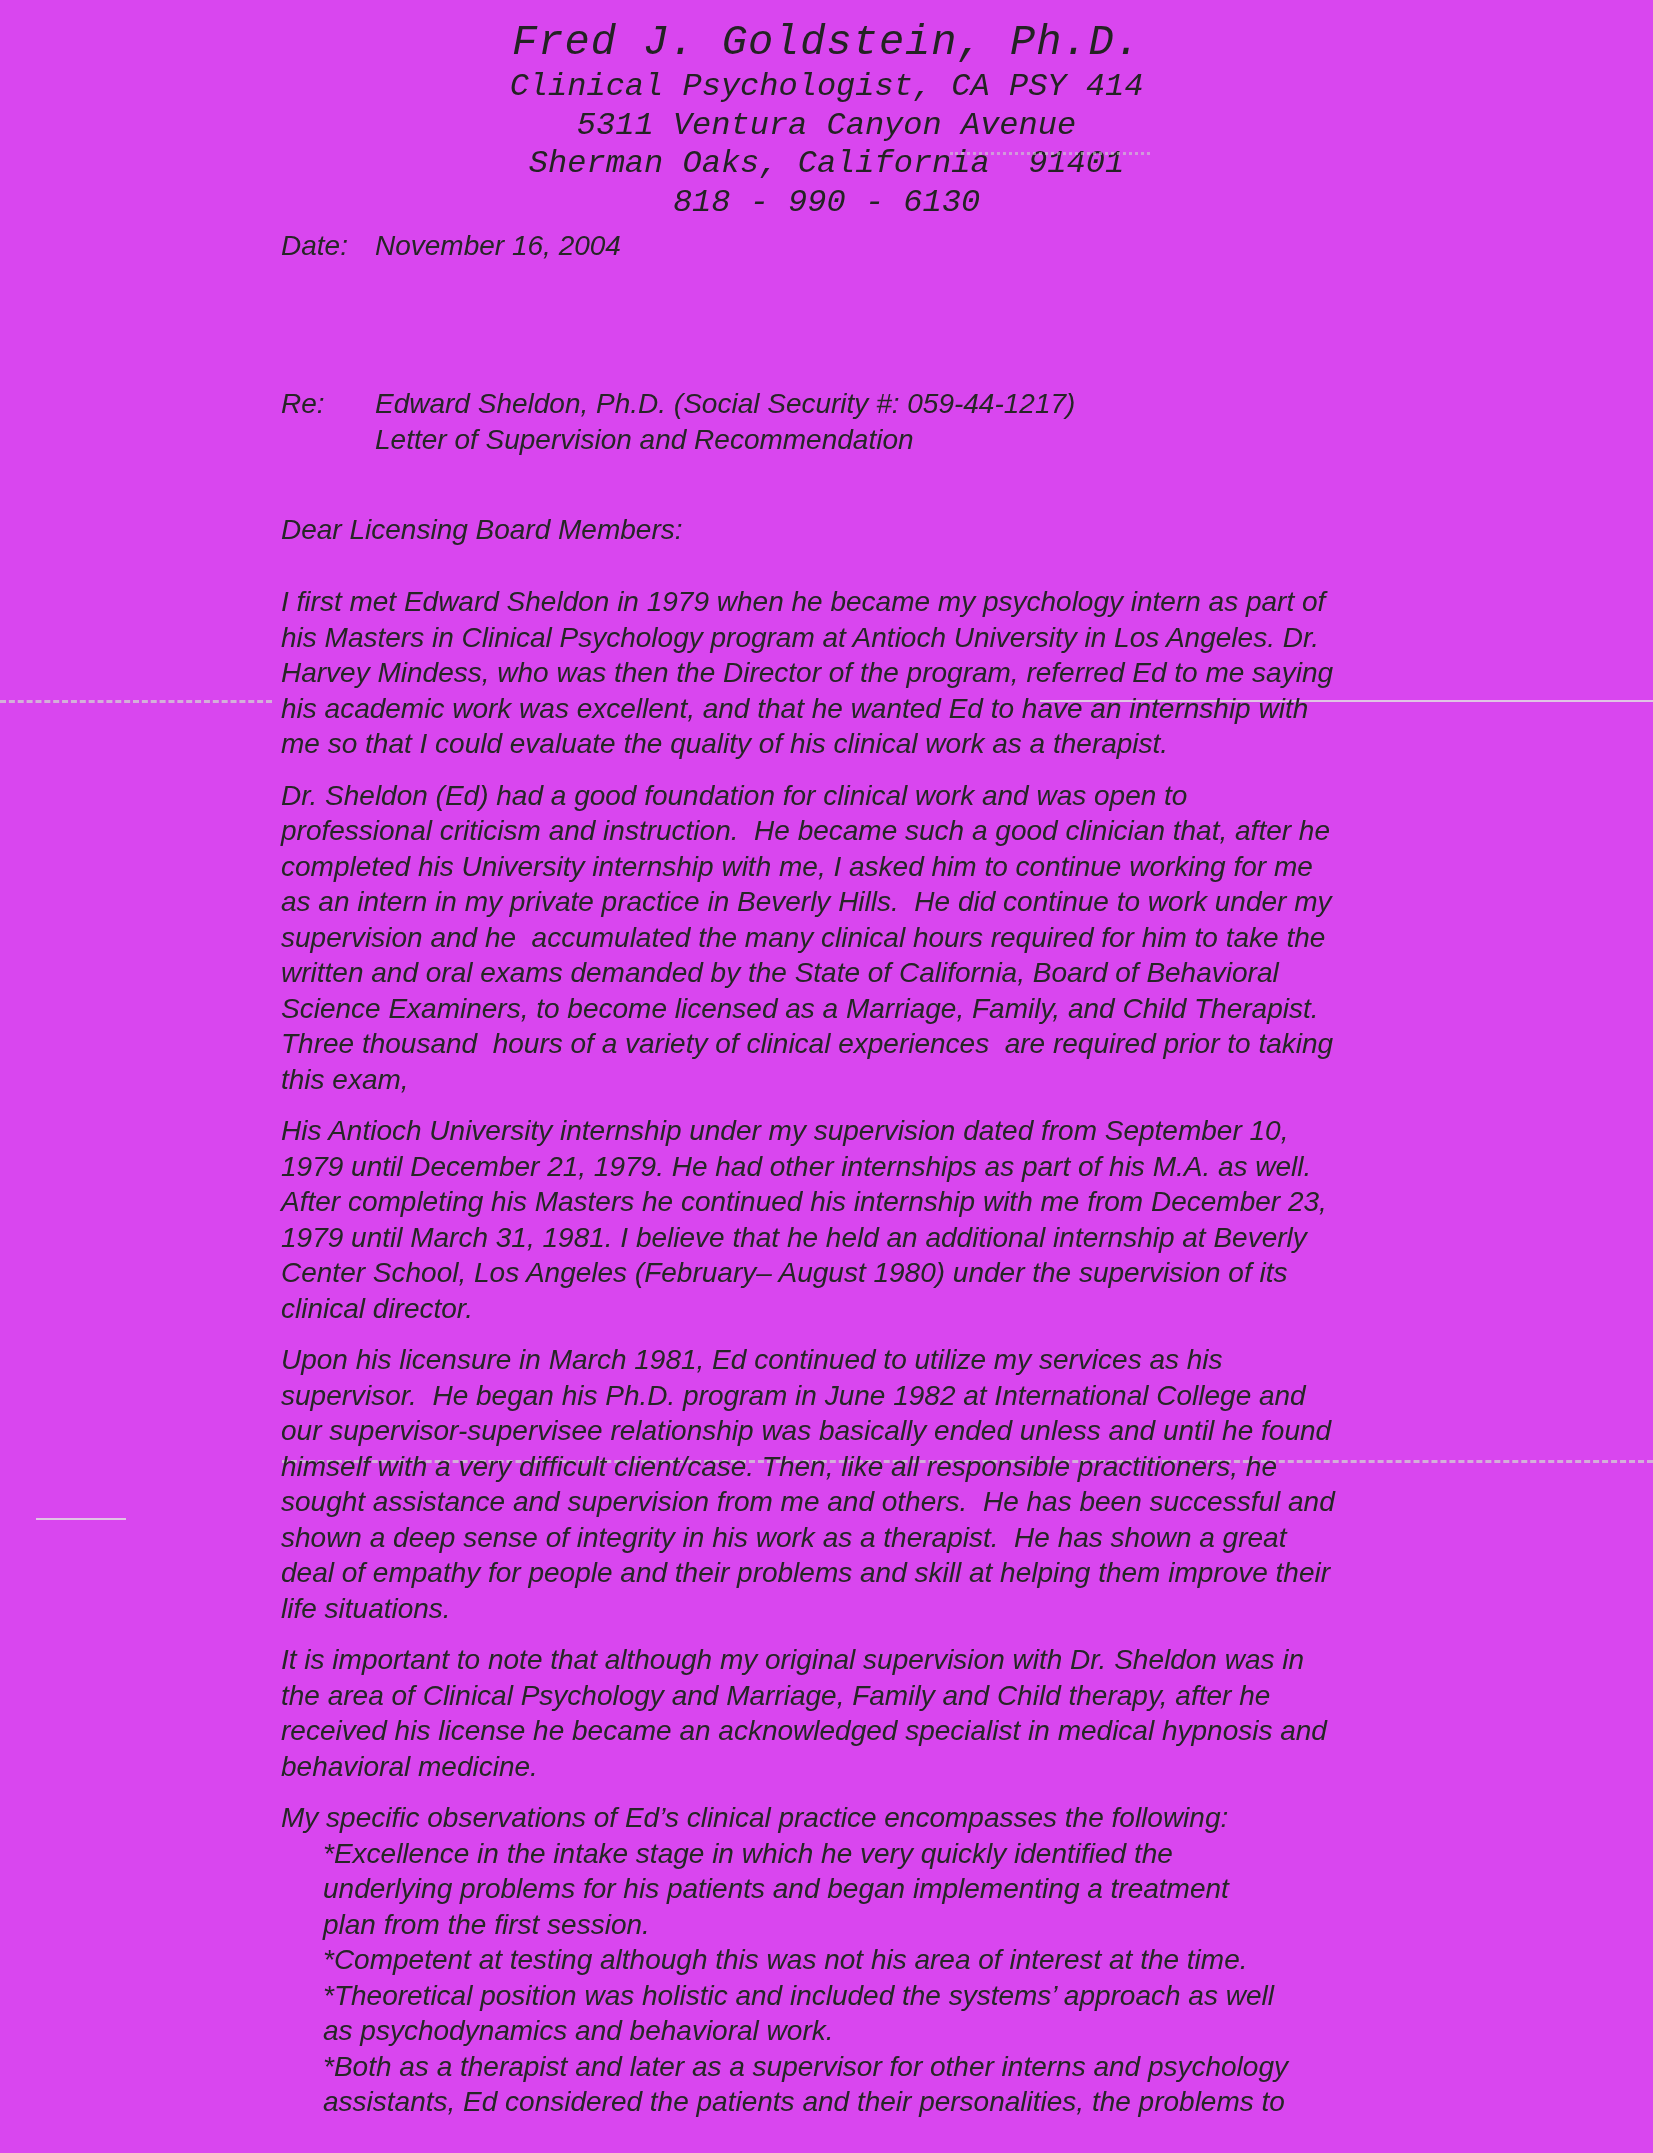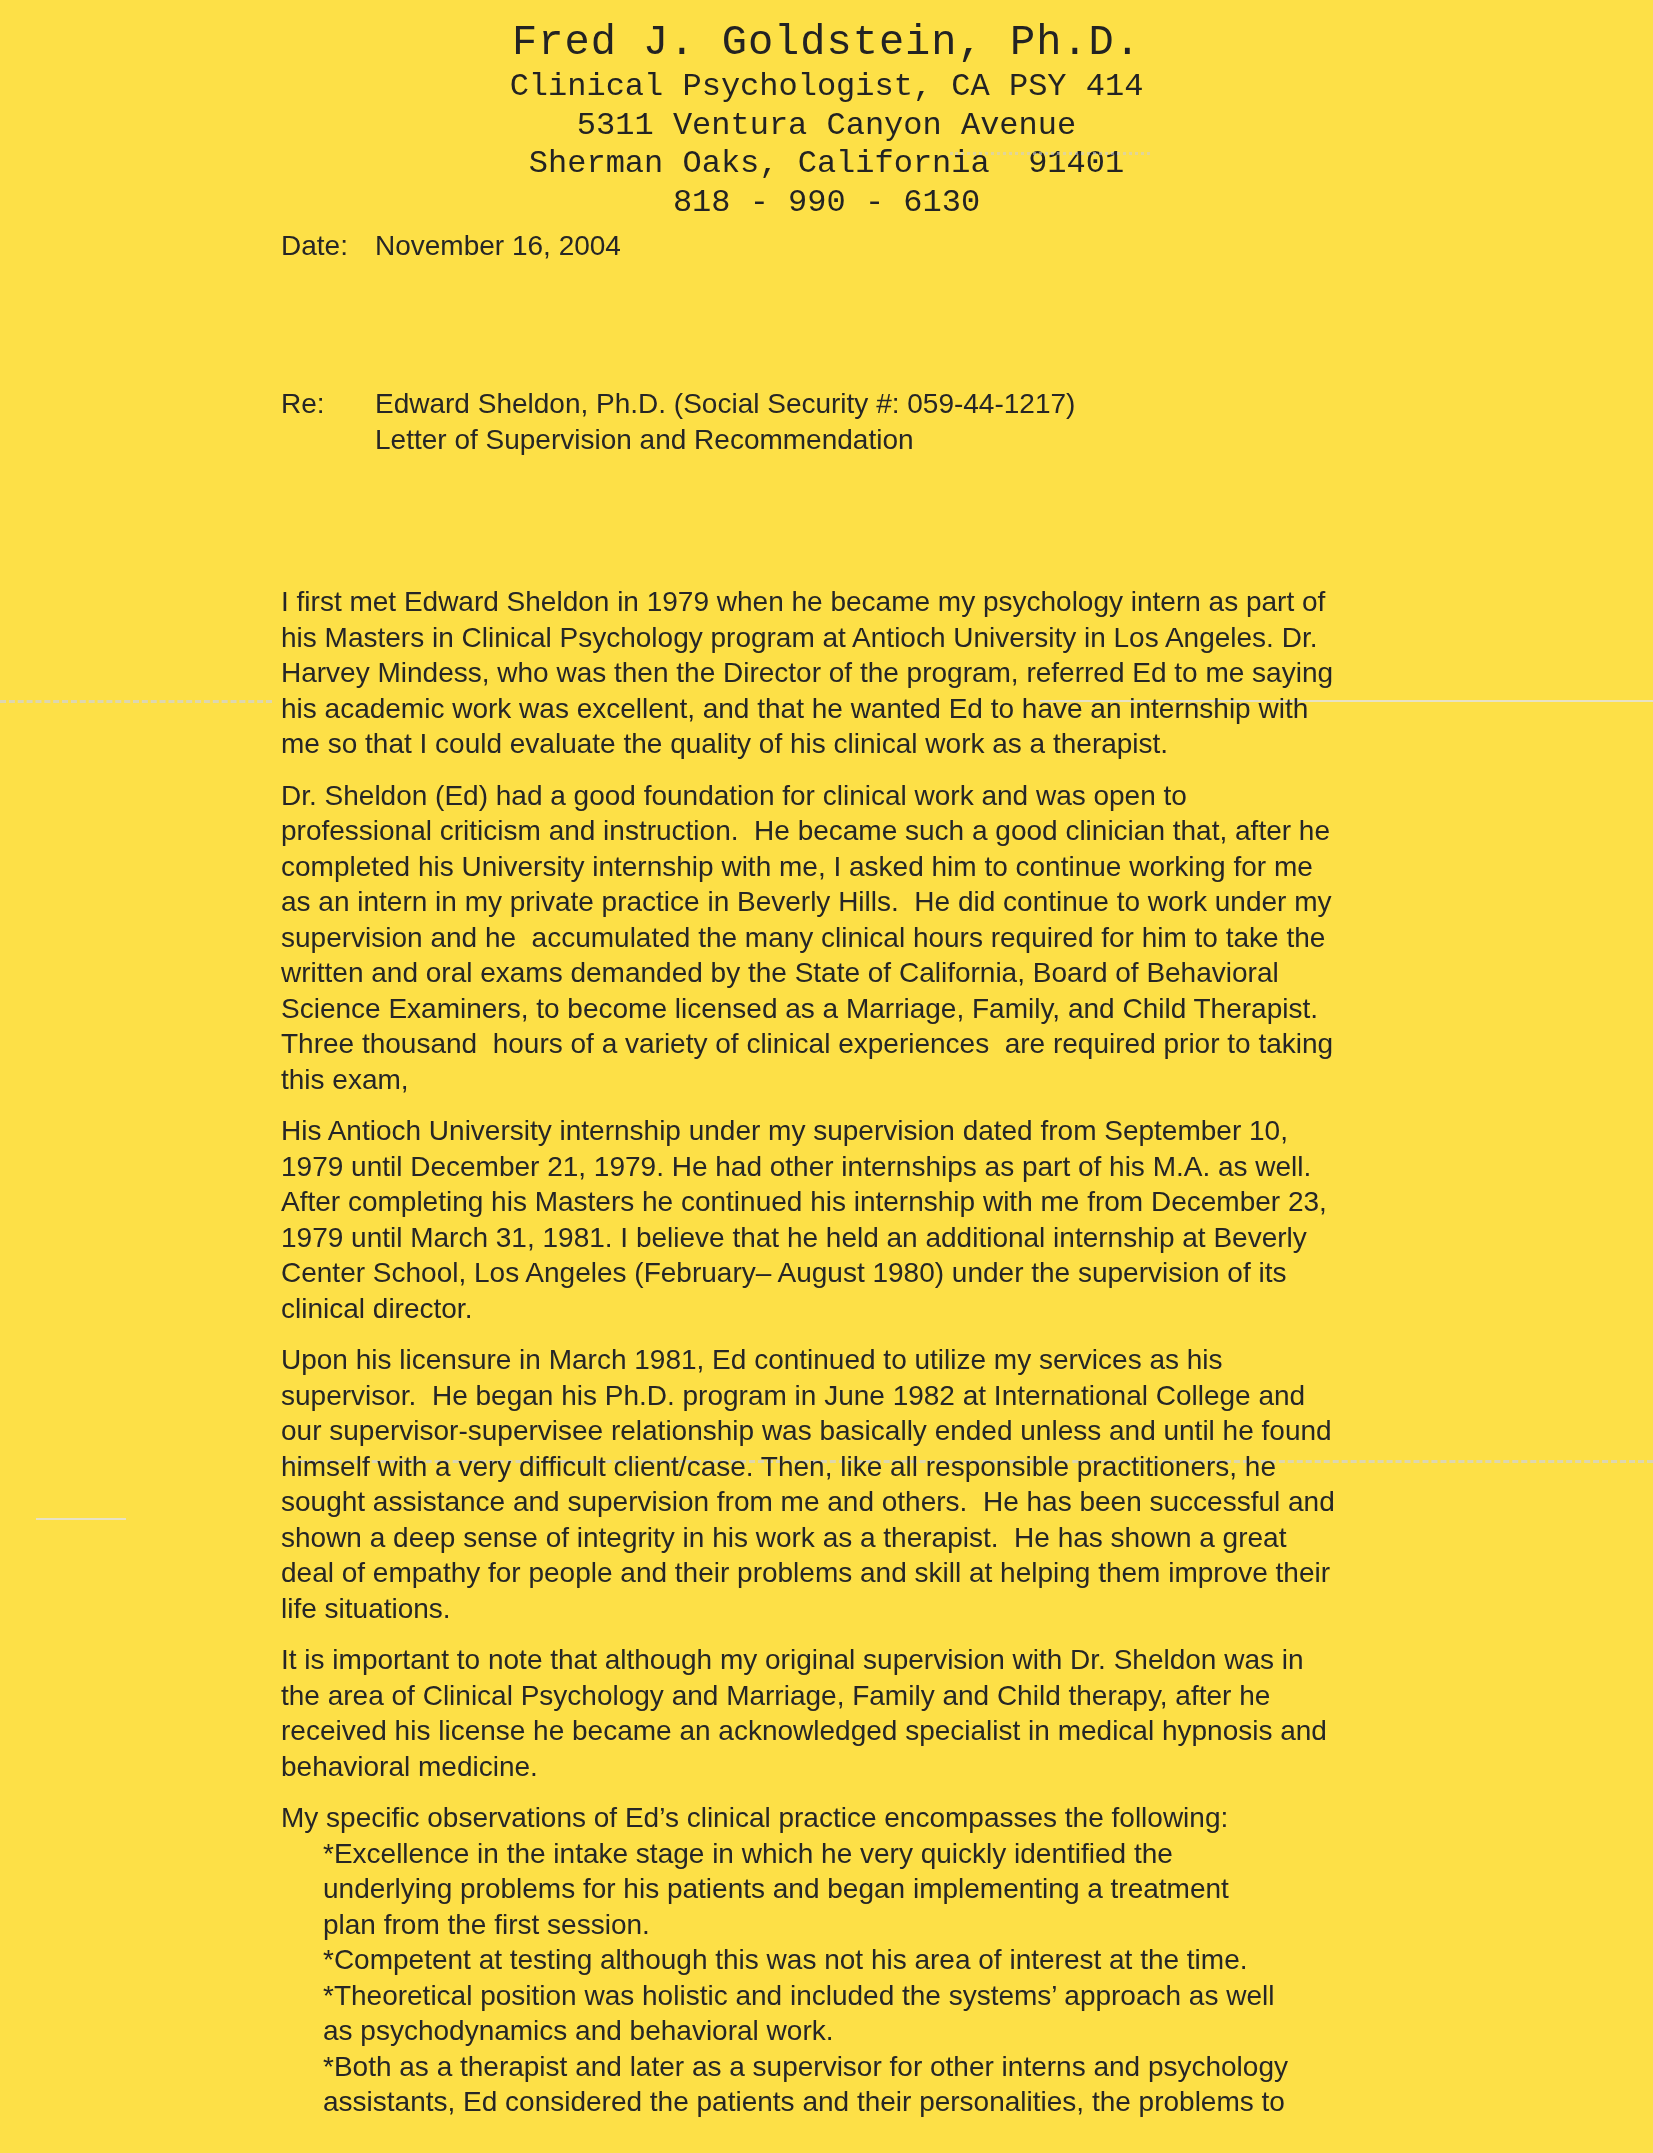--- a/index.html
+++ b/index.html
@@ -1,24 +1,25 @@
 <!DOCTYPE html>
 <html><head>
 <meta charset="utf-8">
 <title>Document</title>
 <style>
   html, body { margin: 0; padding: 0; background: #e8e8e8; }
   .page {
     position: relative;
     width: 1653px;
     height: 2153px;
-    background: #fde047;
+    background: #d946ef;
     overflow: hidden;
     font-family: "Liberation Sans", "DejaVu Sans", sans-serif;
     color: #262626;
+    font-style: italic;
   }
 
   
   .letterhead {
     position: absolute;
     top: 18px;
     left: 0;
     right: 0;
     text-align: center;
     font-family: "Liberation Mono", "DejaVu Sans Mono", monospace;
@@ -117,20 +118,21 @@
     <span class="meta-value">November 16, 2004</span>
   </div>
 
 
   <div class="meta-row" style="top:386px;">
     <span class="meta-label">Re:</span>
     <span class="meta-value">Edward Sheldon, Ph.D. (Social Security #: 059-44-1217)
 Letter of Supervision and Recommendation</span>
   </div>
 
+  <div class="salutation">Dear Licensing Board Members:</div>
 
   <div class="letter-body">
     <div class="para">I first met Edward Sheldon in 1979 when he became my psychology intern as part of
 his Masters in Clinical Psychology program at Antioch University in Los Angeles. Dr.
 Harvey Mindess, who was then the Director of the program, referred Ed to me saying
 his academic work was excellent, and that he wanted Ed to have an internship with
 me so that I could evaluate the quality of his clinical work as a therapist.</div>
     <div class="para">Dr. Sheldon (Ed) had a good foundation for clinical work and was open to
 professional criticism and instruction.  He became such a good clinician that, after he
 completed his University internship with me, I asked him to continue working for me

